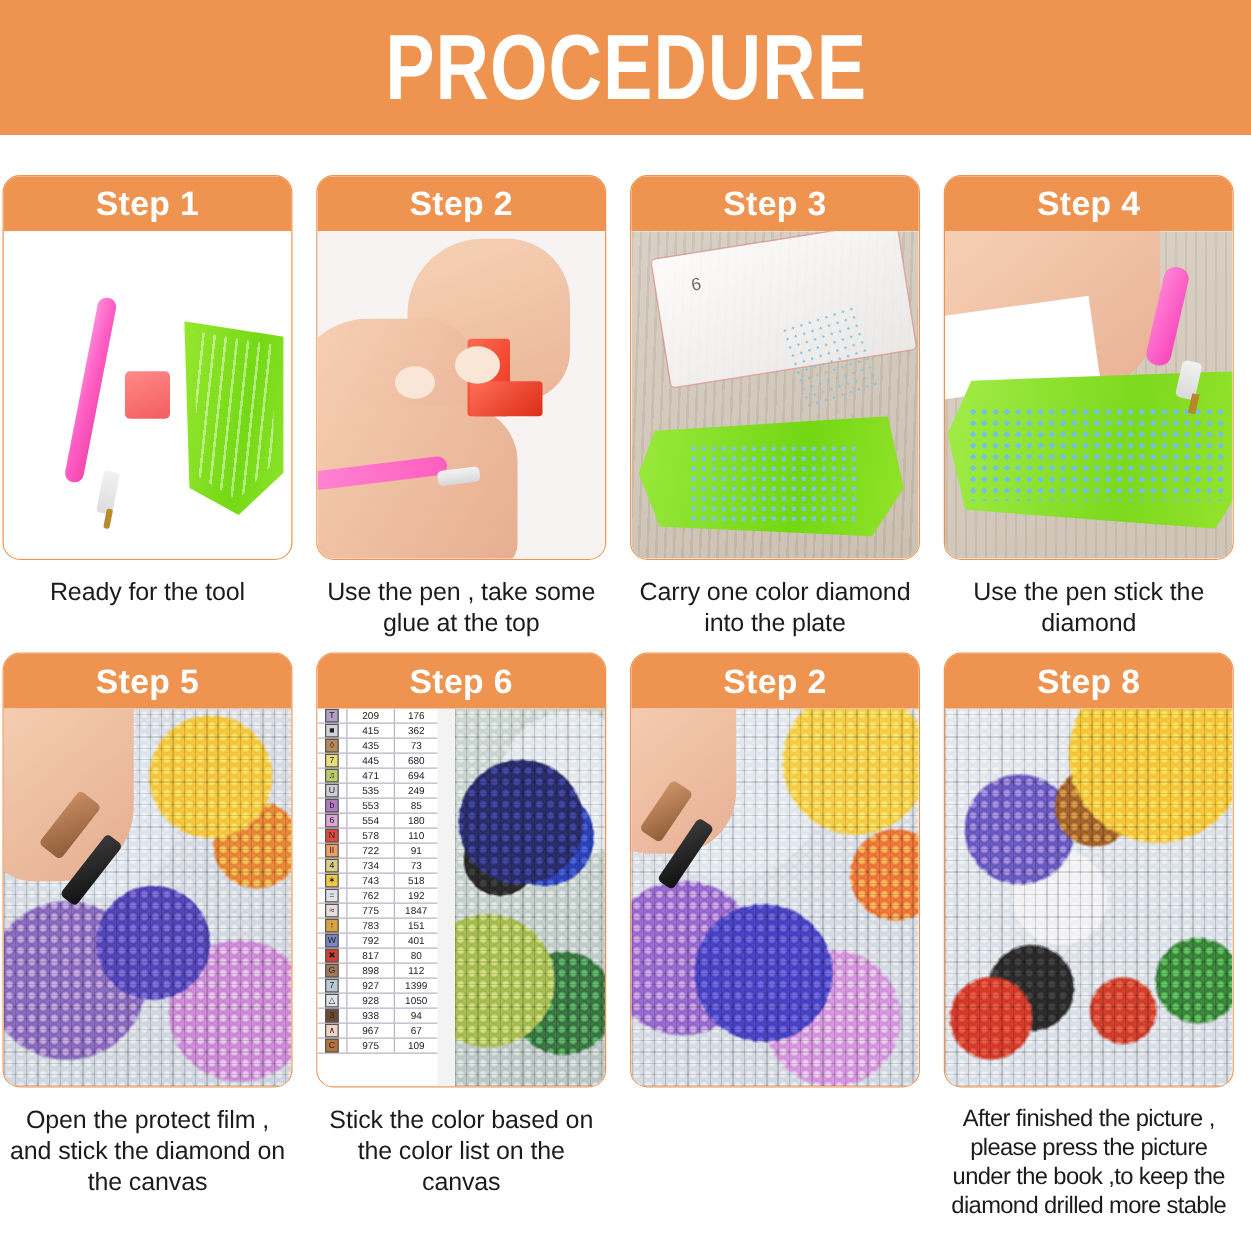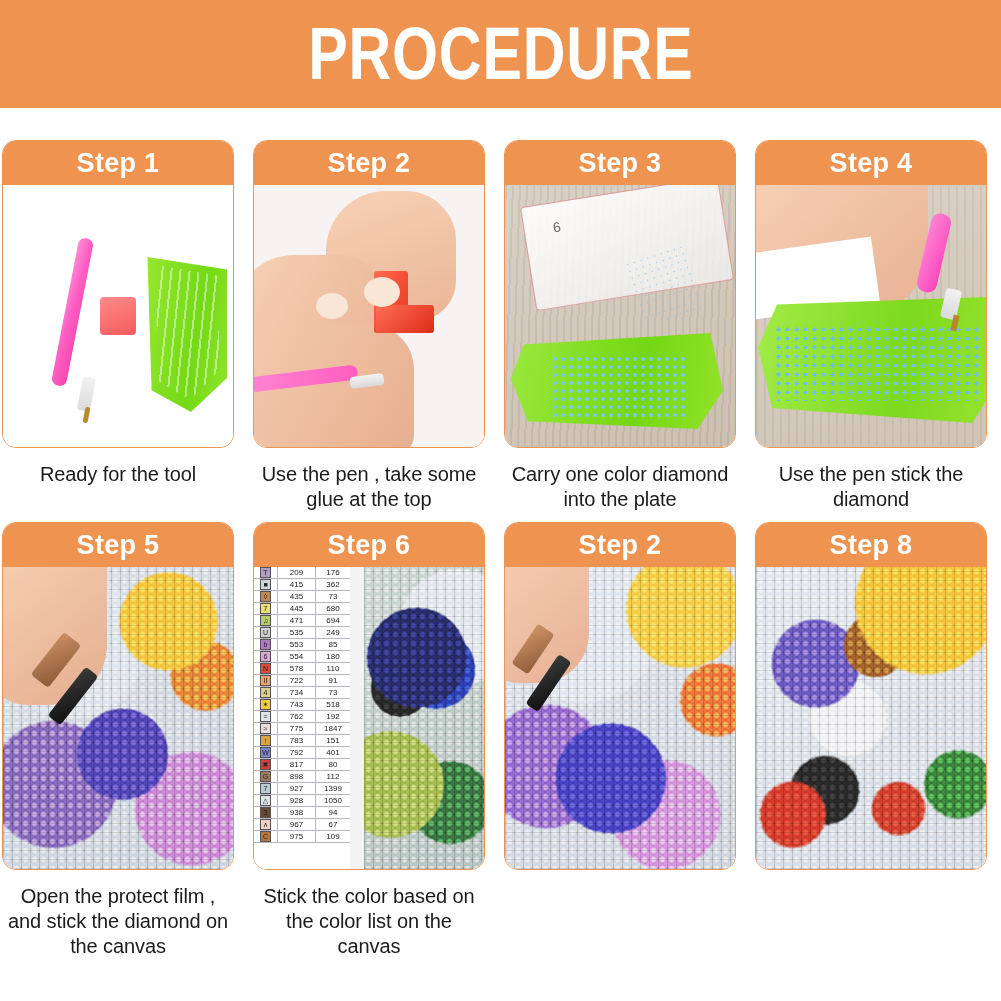--- a/index.html
+++ b/index.html
@@ -594,16 +594,17 @@
           <div class="card-head-label">Step 8</div>
         </div>
         <div class="card-body tall">
           <div class="photo mosaic">
             <div class="s8-base"></div>
             <div class="mosaic-dots"></div>
             <div class="mosaic-grid"></div>
           </div>
         </div>
       </div>
+      <div class="caption small">After finished the picture , please press the picture under the book ,to keep the diamond drilled more stable</div>
     </div>
 
   </div>
 </div>
 
 </body></html>

